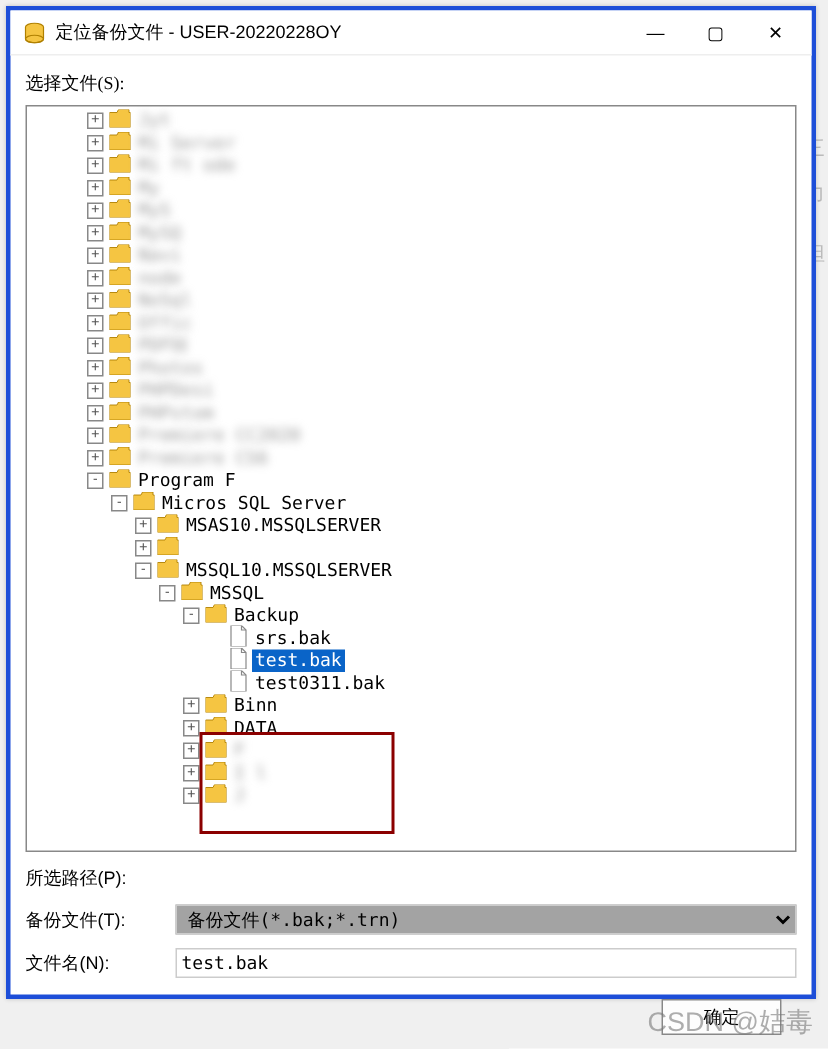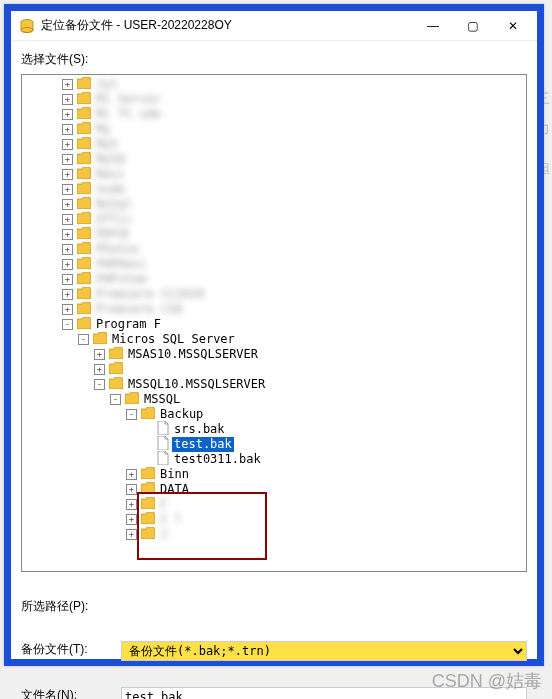--- a/index.html
+++ b/index.html
@@ -1,39 +1,39 @@
 <!DOCTYPE html>
 <html><head>
 <meta charset="utf-8">
 <style>
 * { box-sizing: border-box; margin: 0; padding: 0; }
 body { font-family: "Microsoft YaHei", SimSun, sans-serif; font-size: 12px; background: #f0f0f0; position: relative; width: 552px; height: 699px; overflow: hidden; }
-.window { position: absolute; left: 4px; top: 4px; width: 540px; height: 662px; background: #fff; border: 7px solid #1d4ed8; box-shadow: 0 0 3px rgba(0,0,0,0.2); }
+.window { position: absolute; left: 4px; top: 4px; width: 540px; height: 662px; background: #fff; border: 3px solid #1d4ed8; box-shadow: 0 0 3px rgba(0,0,0,0.2); }
 .titlebar { height: 30px; display: flex; align-items: center; padding: 0 4px 0 8px; background: #fff; border-bottom: 1px solid #eee; }
 .title-icon { width: 16px; height: 16px; margin-right: 6px; }
 .title-text { flex: 1; font-size: 12px; color: #000; }
 .win-btn { width: 40px; height: 28px; display: flex; align-items: center; justify-content: center; cursor: pointer; }
 .content { padding: 6px 10px 8px 10px; }
-.label1 { font-size: 12px; margin: 4px 0 6px 0; }
+.label1 { font-size: 12px; margin: 4px 0 6px 0; font-family: Liberation Serif, serif; }
 .tree-container { border: 1px solid #888; height: 498px; overflow: hidden; position: relative; background: #fff; }
 .tree { font-family: SimSun, monospace; font-size: 12px; line-height: 15px; padding: 2px 0; white-space: nowrap; }
 .node { display: flex; align-items: center; height: 15px; }
 .indent { display: inline-block; }
 .expander { display: inline-flex; width: 11px; height: 11px; border: 1px solid #888; align-items: center; justify-content: center; font-size: 9px; line-height: 1; margin-right: 2px; cursor: pointer; background: #fff; font-family: monospace; color: #555; }
 .folder-icon { width: 14px; height: 12px; margin: 0 3px 0 2px; flex-shrink: 0; }
 .file-icon { width: 12px; height: 14px; margin: 0 3px 0 2px; flex-shrink: 0; }
 .node-label { padding: 0 2px; }
 .node-label.selected { background: #0a64c8; color: #fff; }
 .blur { filter: blur(3px); color: #999; }
 .highlight-box { position: absolute; border: 2px solid #8b0000; pointer-events: none; }
-.form-row { display: flex; align-items: flex-start; margin-top: 26px; }
+.form-row { display: flex; align-items: center; margin-top: 9px; }
 .form-label { width: 100px; font-size: 12px; }
 .form-value { flex: 1; font-size: 12px; height: 20px; border: 1px solid #ccc; padding: 1px 3px; font-family: SimSun, monospace; overflow: hidden; white-space: nowrap; }
 .form-value.noborder { border: none; }
-select.form-value { background: #fde047; }
+select.form-value { background: #a3a3a3; }
 .buttons { display: flex; justify-content: flex-end; gap: 12px; margin-top: 14px; padding-right: 10px; }
 .btn { min-width: 80px; height: 24px; border: 1px solid #888; background: #fdfdfd; cursor: pointer; font-size: 12px; padding: 0 12px; }
 .watermark { position: absolute; right: 10px; bottom: 6px; font-size: 18px; color: rgba(120,120,120,0.6); font-family: sans-serif; }
 .ghost-text { position: absolute; right: 2px; color: #bbb; font-size: 14px; }
 </style>
 </head>
 <body>
 
 <span class="ghost-text" style="top:90px">三</span>
 <span class="ghost-text" style="top:120px">力</span>

